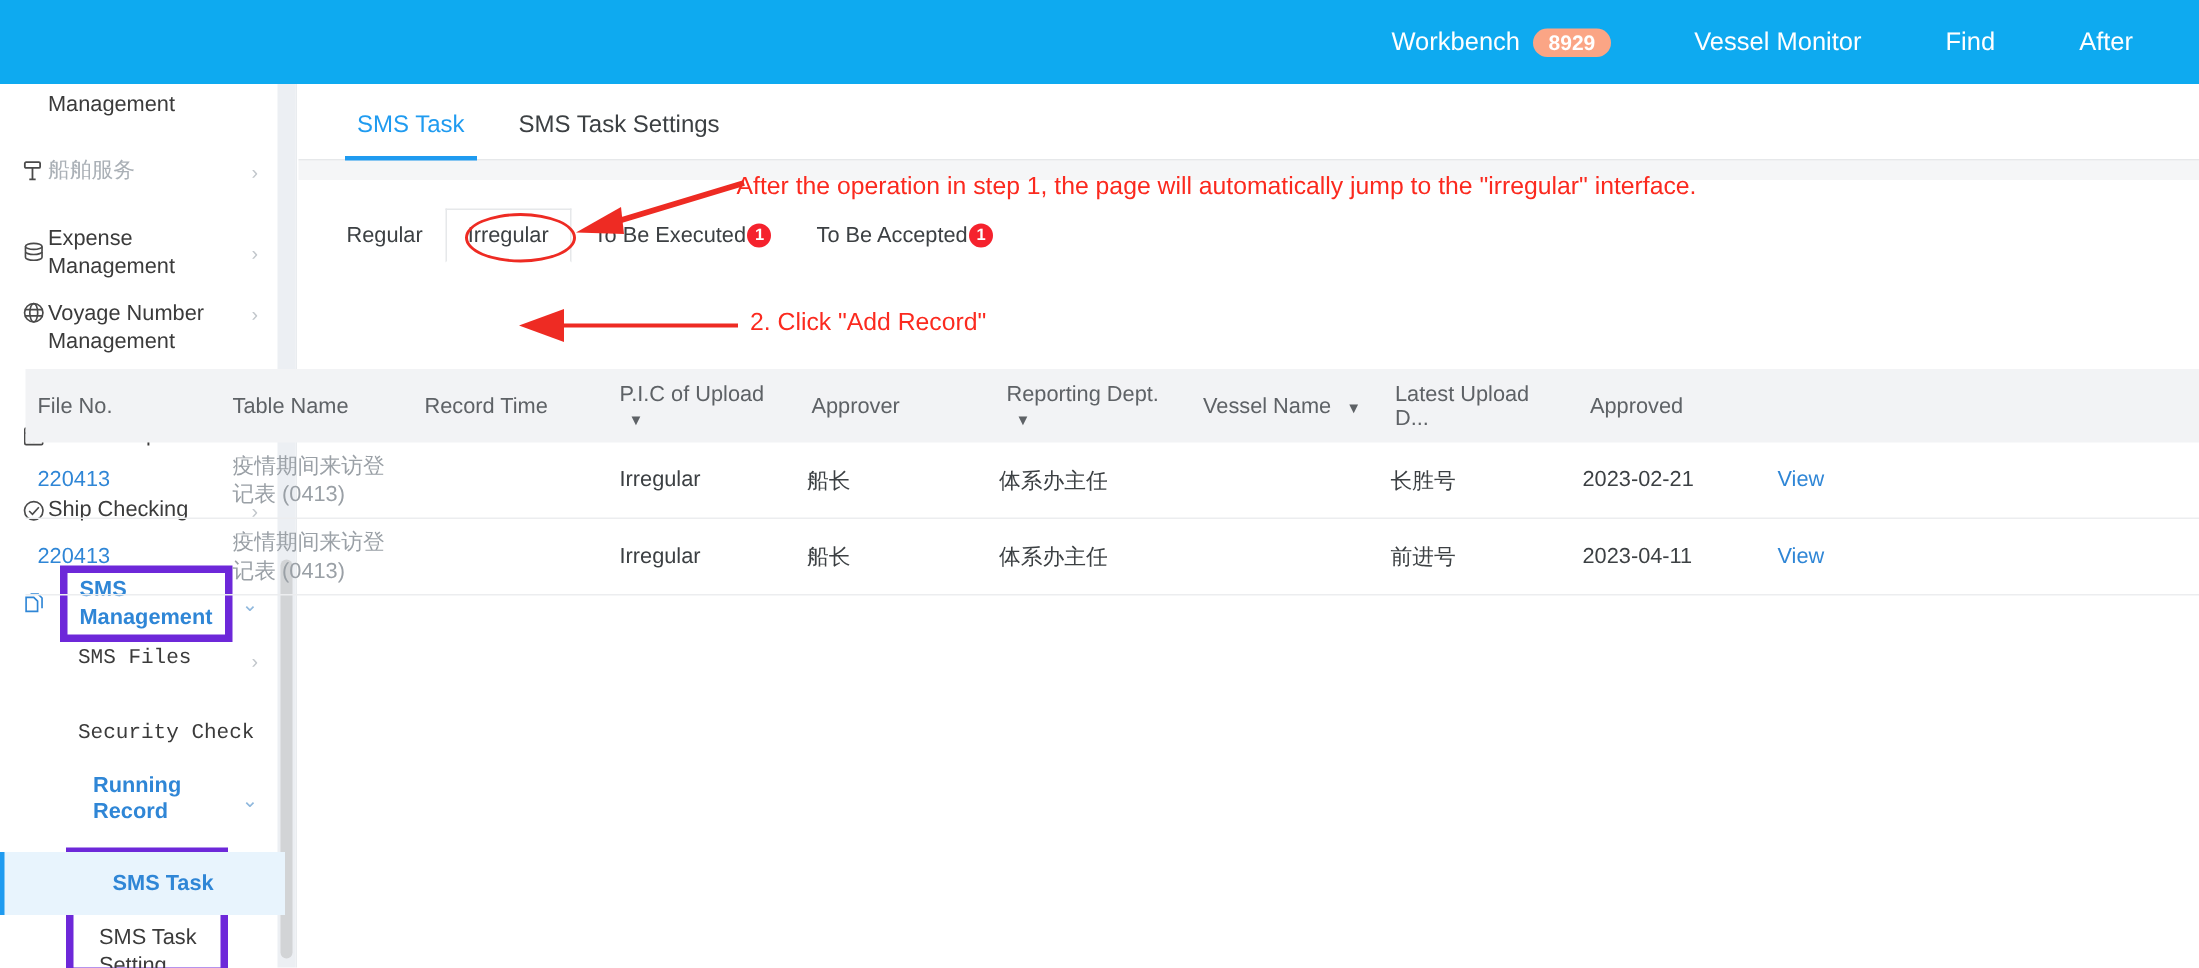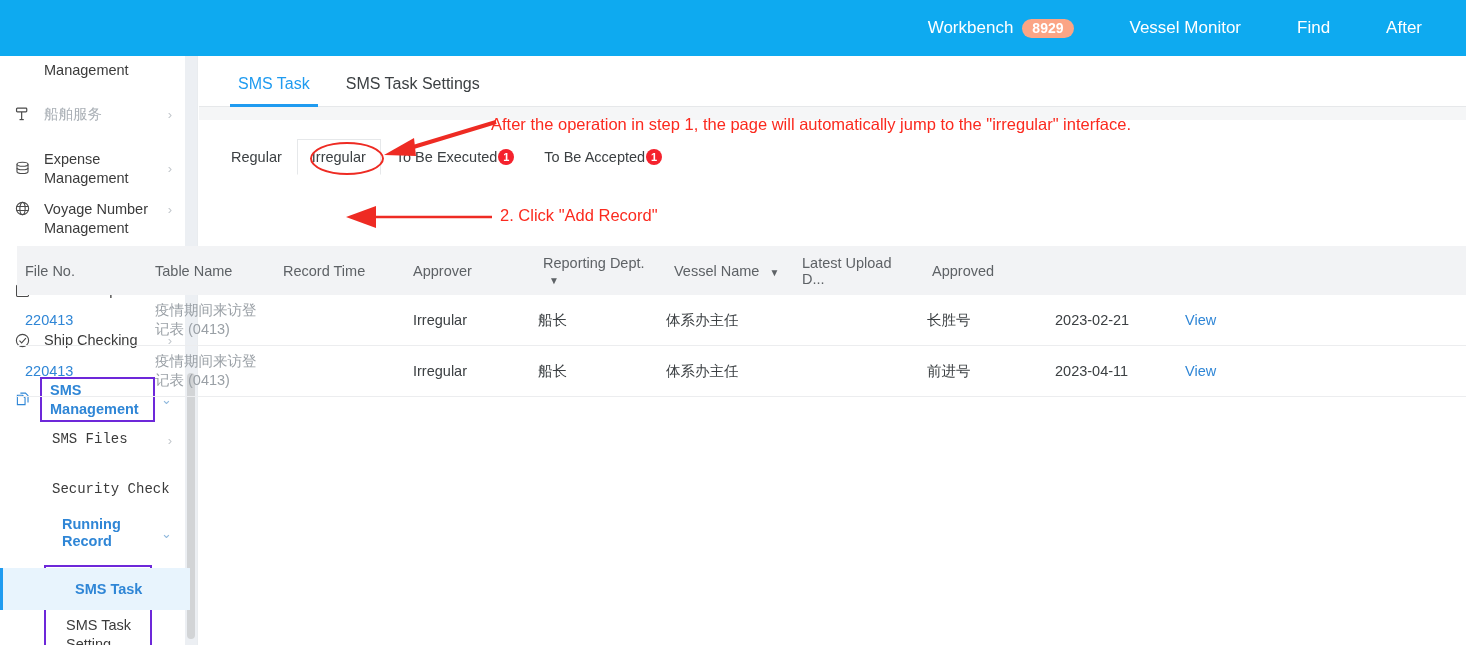--- a/index.html
+++ b/index.html
@@ -83,37 +83,37 @@
   }
   .menu-item {
     display: flex; align-items: center; position: relative;
     padding: 0 14px 0 12px; min-height: 24px; cursor: pointer;
   }
   .menu-icon {
     width: 20px; flex: none; display: flex; align-items: center;
     justify-content: center; color: #4a4a4a;
   }
   .menu-label {
-    font-size: 14.5px; color: #3b3b3b; margin-left: 12px;
+    font-size: 14.5px; color: #3b3b3b; 
     line-height: 1.28; flex: 1;
   }
   .menu-label.dim { color: #aab0b6; }
   .menu-label.active { color: #2f86d6; font-weight: bold; }
   .chev {
     color: #c2c7cc; font-size: 13px; flex: none; margin-left: 4px;
   }
   .chev.down { color: #8fb8dd; }
   .subitem { padding-left: 52px; }
   .subitem .menu-label { margin-left: 0; font-size: 14px; font-family: Liberation Mono, monospace; }
   .sub2 { padding-left: 72px; }
   .row-sel {
     background: #e8f4fd;
     border-left: 3px solid #1f9bf0;
   }
-  .redbox { border: 2px solid #6d28d9; }
+  .redbox { border: 5px solid #6d28d9; }
 
   
   .main {
     position: absolute; top: 56px; left: 199px;
     width: 1267px; height: 589px; background: #ffffff;
   }
   .tabbar {
     position: relative; height: 51px; border-bottom: 1px solid #e6e8ea;
     display: flex; align-items: flex-end; padding-left: 21px;
   }
@@ -389,20 +389,24 @@
     </div>
   </div>
 </div>
 
 <div class="tbl">
 
   <div class="thead">
     <div class="th c1">File No.</div>
     <div class="th c2">Table Name</div>
     <div class="th c3">Record Time</div>
+    <div class="th c5">
+      <span>P.I.C of Upload</span>
+      <span class="sortcaret">▼</span>
+    </div>
     <div class="th c6">Approver</div>
     <div class="th c7">
       <span>Reporting Dept.</span>
       <span class="sortcaret">▼</span>
     </div>
     <div class="th c8">
       <span>Vessel Name</span>
       <span class="sortcaret">▼</span>
     </div>
     <div class="th c9">Latest Upload D...</div>

